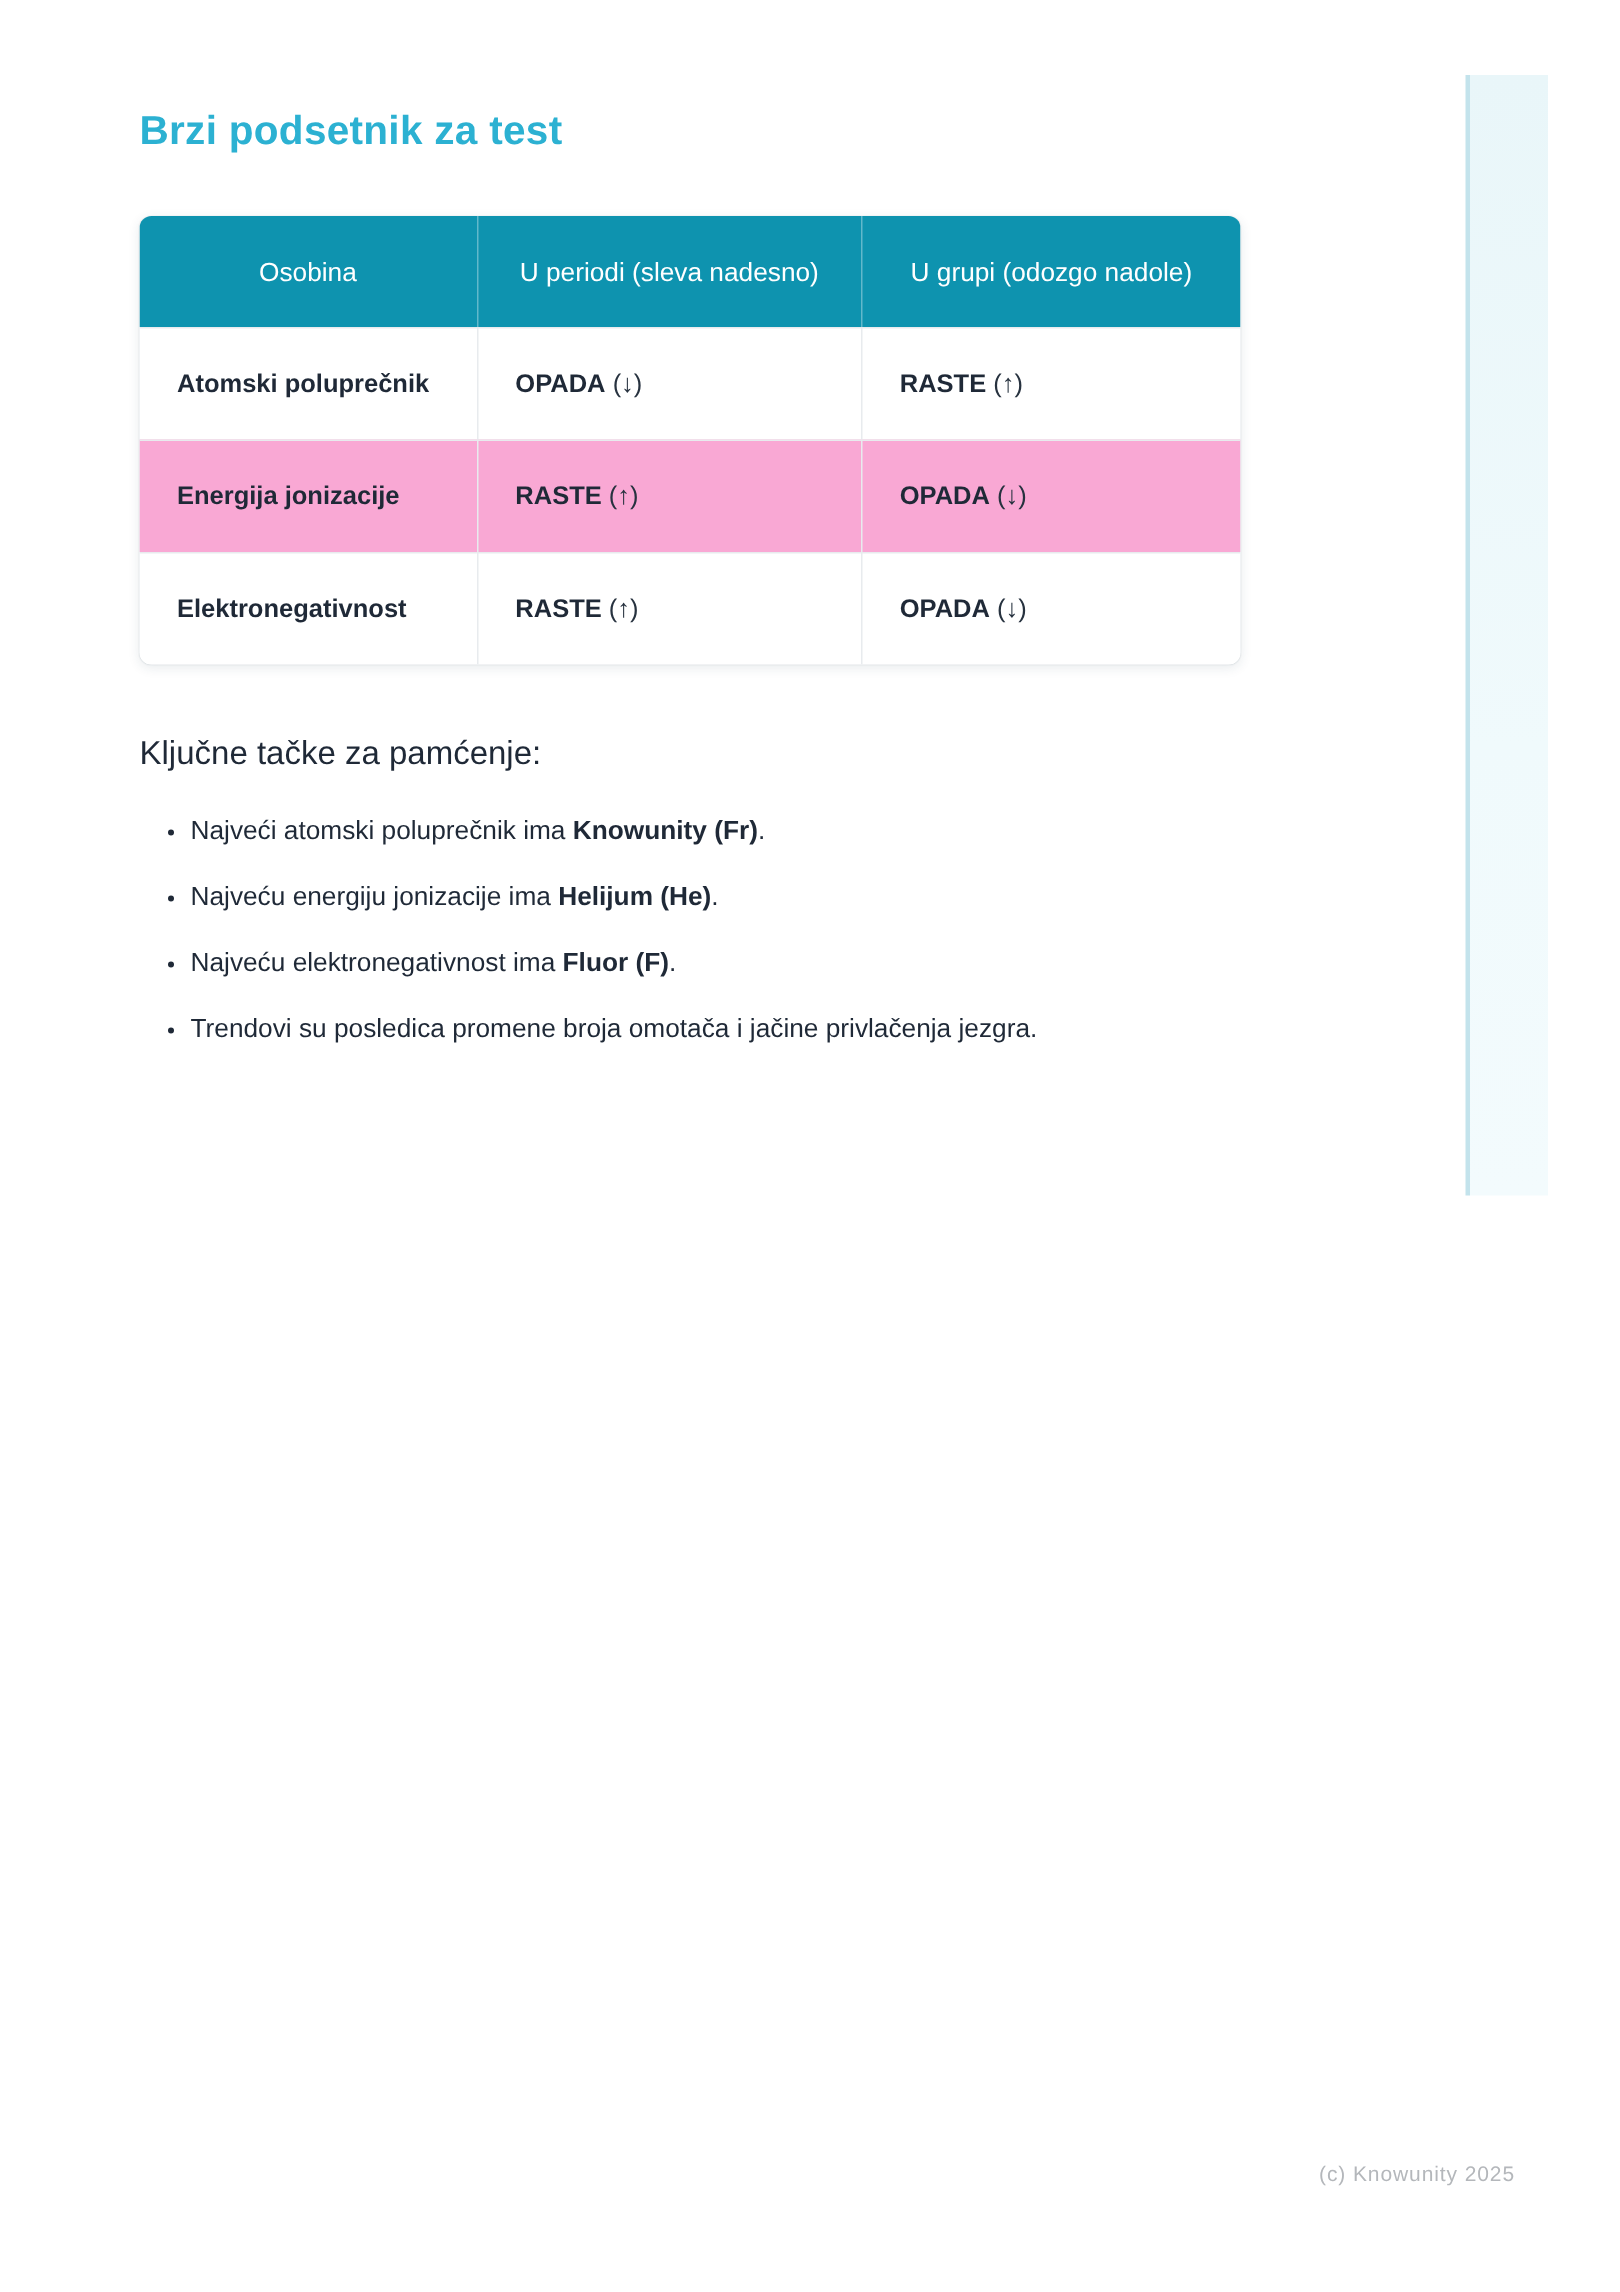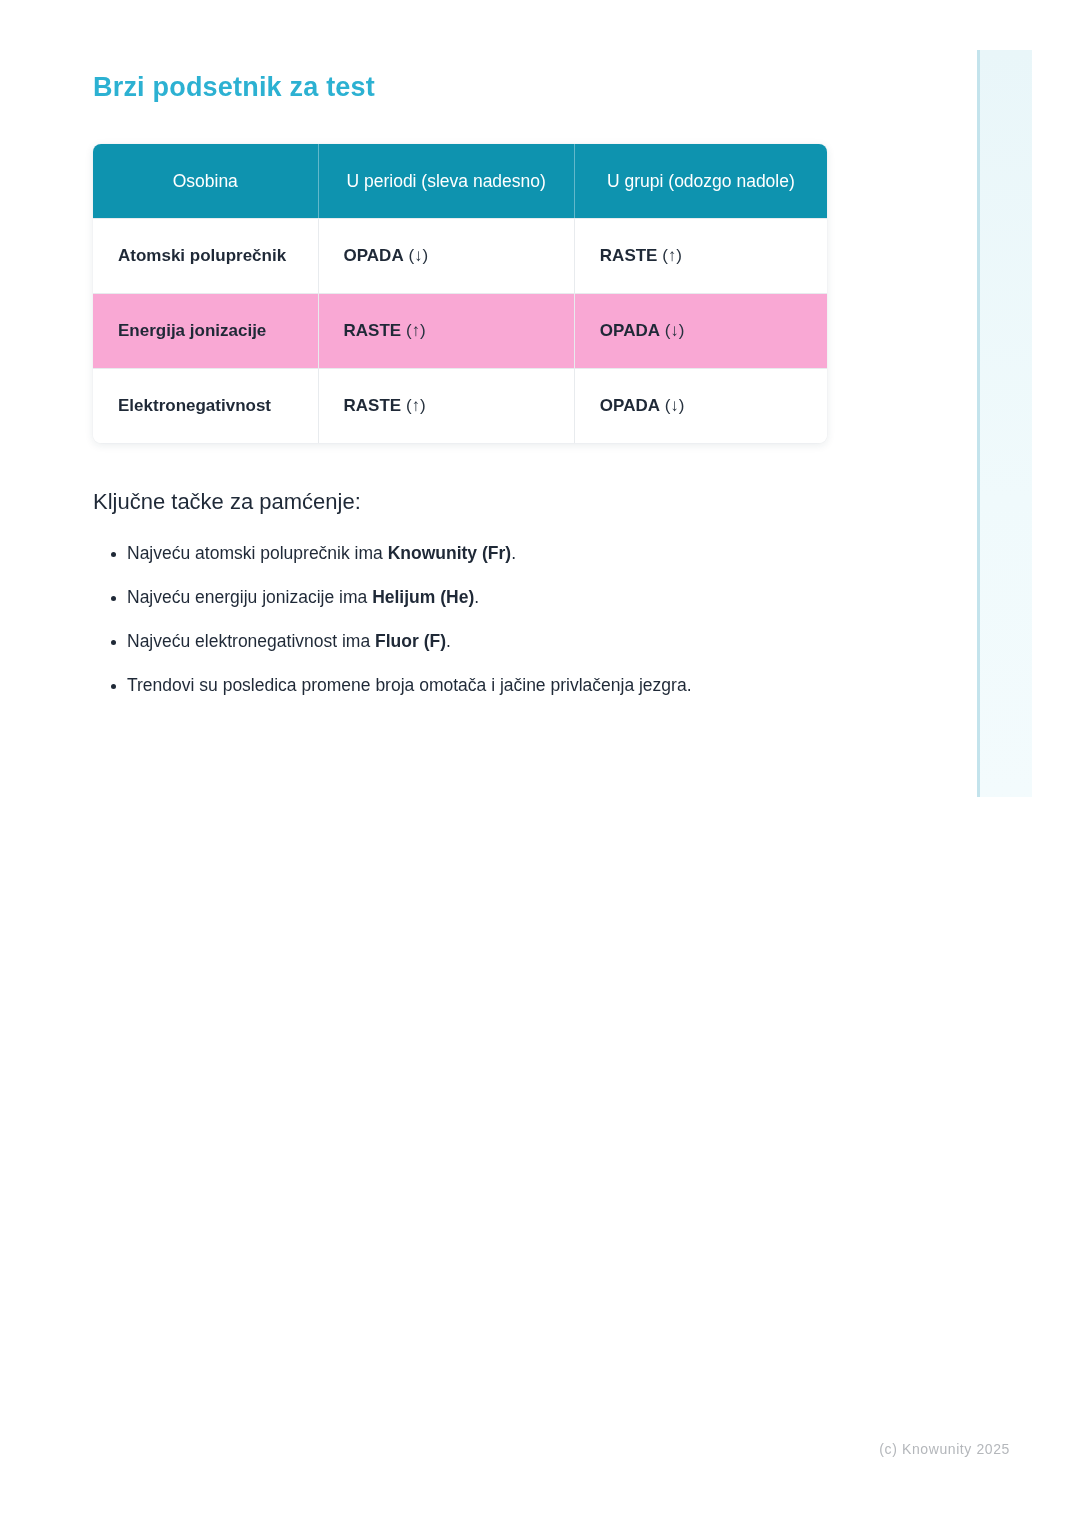--- a/index.html
+++ b/index.html
@@ -131,21 +131,21 @@
         <td class="prop-name">Elektronegativnost</td>
         <td class="cell-value"><b>RASTE</b> <span class="arrow">(↑)</span></td>
         <td class="cell-value"><b>OPADA</b> <span class="arrow">(↓)</span></td>
       </tr>
     </tbody>
   </table>
 
   <div class="key-heading">Ključne tačke za pamćenje:</div>
 
   <ul class="key-list">
-    <li><span>Najveću atomski poluprečnik ima </span><b>Knowunity (Fr)</b><span>.</span></li>
+    <li><span>Najveći atomski poluprečnik ima </span><b>Knowunity (Fr)</b><span>.</span></li>
     <li><span>Najveću energiju jonizacije ima </span><b>Helijum (He)</b><span>.</span></li>
     <li><span>Najveću elektronegativnost ima </span><b>Fluor (F)</b><span>.</span></li>
     <li><span>Trendovi su posledica promene broja omotača i jačine privlačenja jezgra.</span><b></b><span></span></li>
   </ul>
 
 </div>
 
 <div class="footer-note">(c) Knowunity 2025</div>
 
 </body></html>

